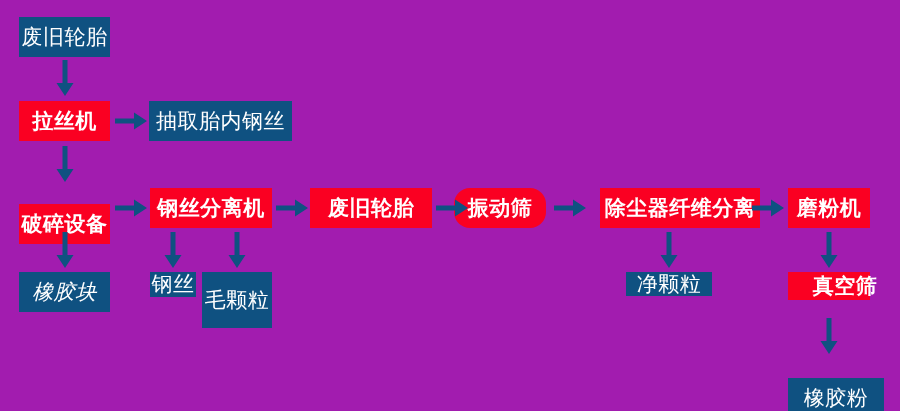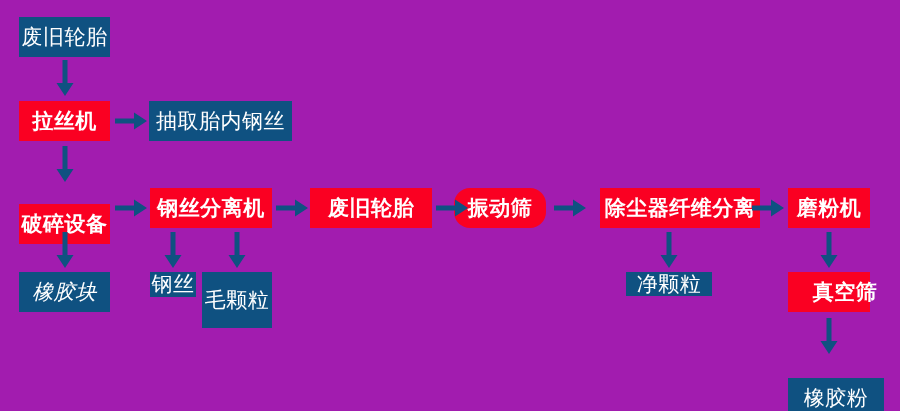--- a/index.html
+++ b/index.html
@@ -83,21 +83,21 @@
     </div>
     <div class="node blue" style="left: 150px; top: 272px; width: 46px; height: 25px;">
       <span>钢丝</span>
     </div>
     <div class="node blue" style="left: 202px; top: 272px; width: 70px; height: 56px;">
       <span>毛颗粒</span>
     </div>
     <div class="node blue" style="left: 626px; top: 272px; width: 86px; height: 24px;">
       <span>净颗粒</span>
     </div>
-    <div class="node red" style="left: 788px; top: 272px; width: 82px; height: 40px; padding-left: 32px;">
+    <div class="node red" style="left: 788px; top: 272px; width: 82px; height: 28px; padding-left: 32px;">
       <span>真空筛</span>
     </div>
     <div class="node blue" style="left: 788px; top: 358px; width: 96px; height: 40px; margin-top: 20px;">
       <span>橡胶粉</span>
     </div>
     <div class="arrow" style="left: 50px; top: 60px; width: 30px; height: 36px;">
       <svg width="30" height="36" viewBox="0 0 30 36">
         <path d="M12.5,0 L17.5,0 L17.5,23 L23.5,23 L15,36 L6.5,23 L12.5,23 Z" fill="#0f5181"></path>
       </svg>
     </div>

